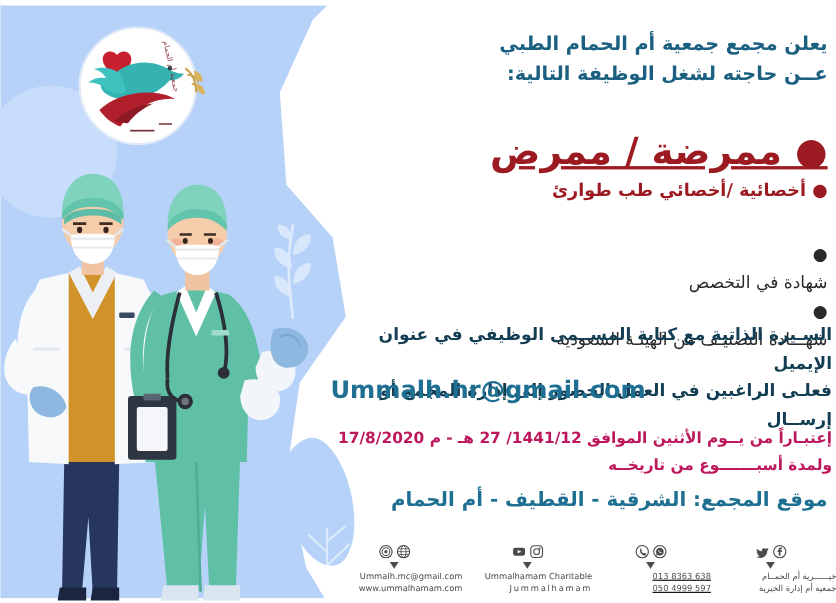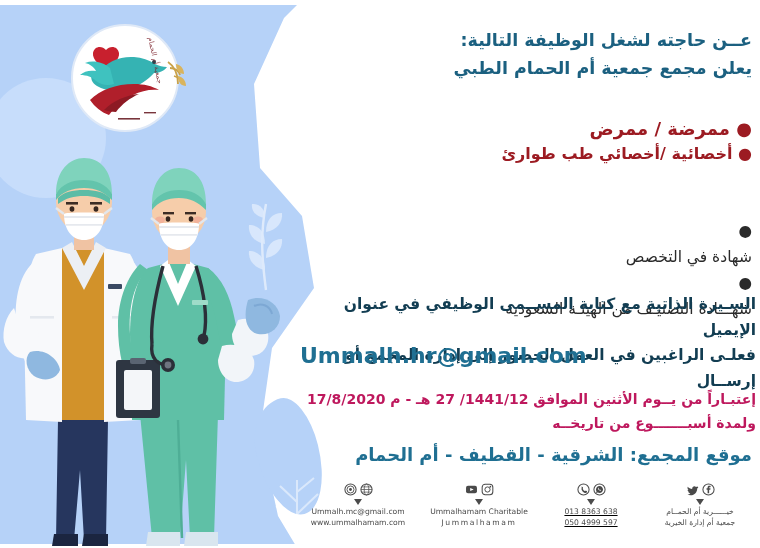--- a/index.html
+++ b/index.html
@@ -55,21 +55,21 @@
   .illus{position:absolute;left:0;top:120px;width:300px;height:428px;}
   .headline{
     position:absolute;right:8px;top:26px;width:452px;
     color:#1b6080;font-size:17.5px;font-weight:bold;line-height:1.62;
     letter-spacing:0;
   }
   .jobs{
     position:absolute;right:8px;top:118px;width:452px;
     color:#9c1b22;font-weight:bold;line-height:1.22;
   }
-  .jobs .j1{font-size:18px;display:block;}
+  .jobs .j1{font-size:34px;display:block;text-decoration:underline;}
   .jobs .j2{font-size:16px;display:block;margin-top:4px;}
   .reqs{
     position:absolute;right:8px;top:218px;width:452px;
     color:#2a2a2a;font-size:15.5px;line-height:1.68;
   }
   .reqs span{display:block;}
   .instr{
     position:absolute;right:4px;top:292px;width:460px;
     color:#123d52;font-size:15.5px;font-weight:bold;line-height:1.66;
   }
@@ -85,21 +85,21 @@
   .dates span{display:block;}
   .location{
     position:absolute;right:8px;top:444px;width:452px;
     color:#1f6f92;font-size:18px;font-weight:bold;
   }
   
   .footer{
     position:absolute;left:296px;top:480px;width:464px;height:60px;
     direction:ltr;
   }
-  .fgroup{position:absolute;top:0;text-align:center;}
+  .fgroup{position:absolute;top:12px;text-align:right;}
   .fgroup .icons{
     display:flex;justify-content:center;align-items:center;gap:3px;height:18px;
   }
   .fgroup .caret{
     width:0;height:0;margin:1px auto 2px auto;
     border-left:4.5px solid transparent;border-right:4.5px solid transparent;
     border-top:6px solid #4b4b4b;
   }
   .fgroup .lines{font-size:7.6px;color:#4a4a4a;line-height:1.42;white-space:nowrap;}
   .fgroup .lines div{white-space:nowrap;}
@@ -308,22 +308,22 @@
         <path d="M159 106 h40 v2 h-40Z" fill="#e6e9ee"></path>
         <path d="M161 114 h36 v1.8 h-36Z" fill="#e6e9ee"></path>
         <path d="M159 104 L151 98 M199 104 L207 98" stroke="#e3e7ec" stroke-width="2.4"></path>
 
         <rect x="192" y="180" width="16" height="5" rx="1" fill="#9fdcc9"></rect>
       </g>
     </svg>
   </div>
 
   <div class="headline">
+    <div>يعلن مجمع جمعية أم الحمام  الطبي</div>
     <div>عــن حاجته لشغل الوظيفة التالية:</div>
-    <div>يعلن مجمع جمعية أم الحمام  الطبي</div>
   </div>
 
   <div class="jobs">
     <span class="j1">
       <span>●</span>
       <span>ممرضة / ممرض</span>
     </span>
     <span class="j2">
       <span>●</span>
       <span>أخصائية /أخصائي طب طوارئ</span>

